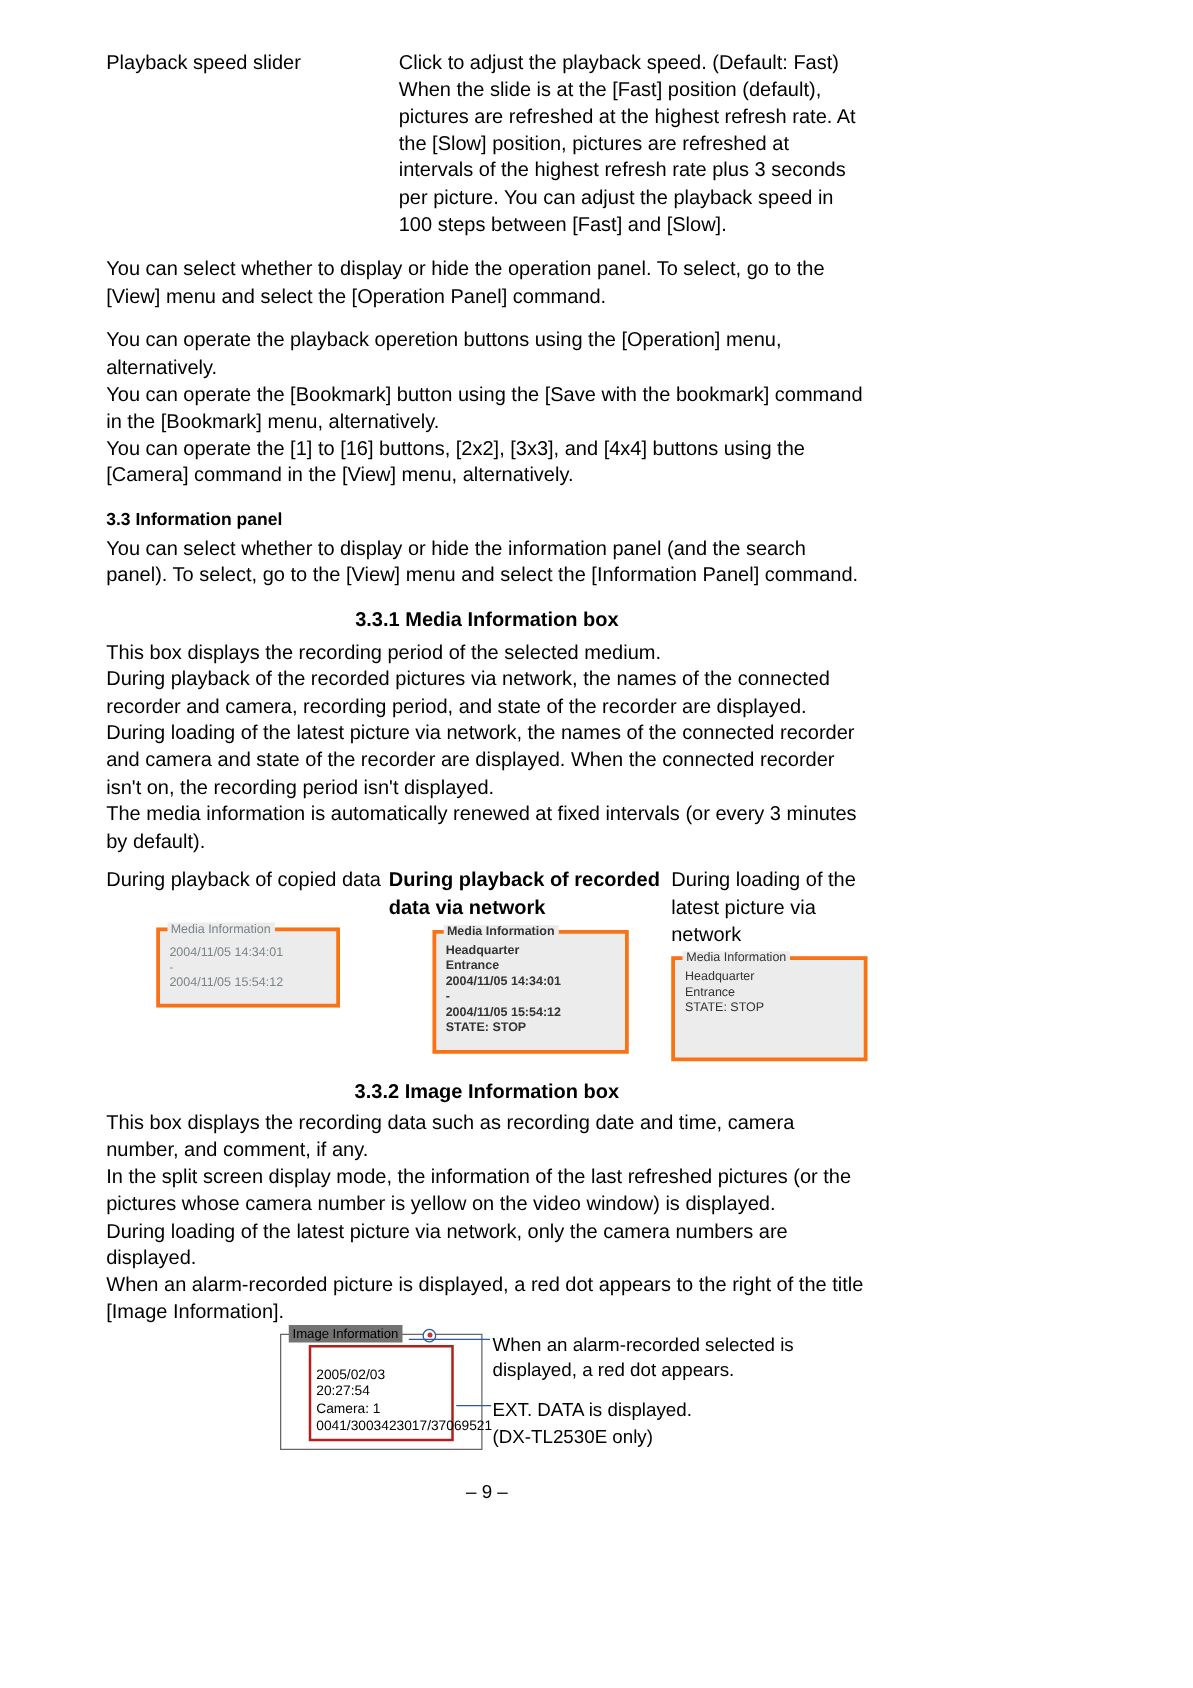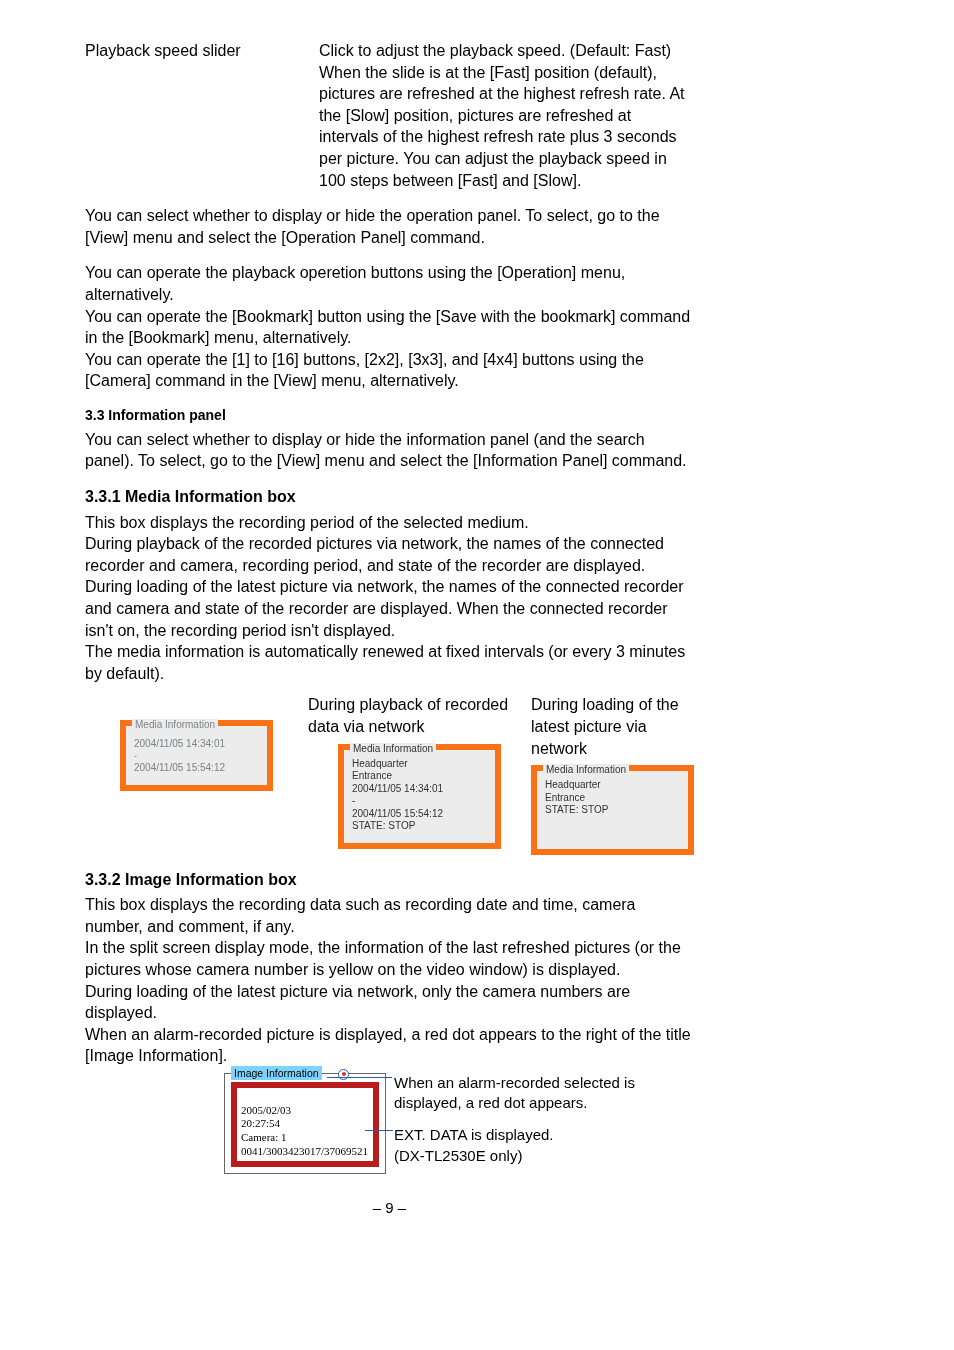--- a/index.html
+++ b/index.html
@@ -15,27 +15,27 @@
     padding: 40px 70px 0 85px;
     position: relative;
     font-size: 16px;
     line-height: 1.35;
   }
   .def-row { display: flex; margin-bottom: 14px; }
   .def-label { width: 234px; flex-shrink: 0; }
   .def-body { flex: 1; }
   .para { margin-bottom: 14px; }
   .h2 { font-size: 14px; font-weight: bold; margin: 14px 0 4px; }
-  .h3 { font-size: 16px; font-weight: bold; margin: 14px 0 4px; }
+  .h3 { font-size: 16px; font-weight: bold; margin: 14px 0 4px; text-align: center; }
   .cols { display: flex; margin-top: 10px; margin-bottom: 14px; }
   .col1 { width: 270px; }
-  .col2 { width: 270px; }
+  .col2 { width: 270px; font-weight: bold; }
   .col3 { flex: 1; }
   .mibox {
-    border: 6px solid #f97316;
+    border: 3px solid #f97316;
     font-size: 10px;
     color: #333;
     padding: 8px 8px 10px;
     position: relative;
     font-family: Tahoma, Arial, sans-serif;
     line-height: 1.25;
     width: 135px;
     background: #ececec;
     margin-top: 6px;
   }
@@ -56,43 +56,42 @@
     font-size: 11px;
     font-family: Tahoma, Arial, sans-serif;
     width: 160px;
     position: relative;
     background: #fff;
     margin-right: 8px;
   }
   .imgbox .legend {
     position: absolute;
     top: -8px; left: 6px;
-    background: #7dd3fc;
+    background: #737373;
     padding: 0 3px;
     font-size: 10.5px;
   }
   .imgbox .dot {
     position: absolute;
     top: -5px; left: 113px;
     width: 9px; height: 9px;
     border: 1px solid #2b5aa0;
     border-radius: 50%;
     background: #fff;
     display: flex; align-items: center; justify-content: center;
   }
   .imgbox .dot::after {
     content: ""; width: 4px; height: 4px; background: #c33; border-radius: 50%;
   }
   .imgbox .listing {
-    border: 6px solid #b91c1c;
-    margin: 8px 6px 6px;
+    border: 2px solid #b91c1c;
+    margin: 8px 22px 6px;
     padding: 2px 4px;
     line-height: 1.25;
     white-space: pre;
-    font-family: Liberation Serif, serif;
   }
   .callouts { font-size: 15px; line-height: 1.35; width: 300px; }
   .callouts .grp1 { margin-bottom: 12px; }
   .connector1 {
     position: absolute;
     border-top: 1px solid #2b5aa0;
     width: 65px;
     top: 4px;
     left: -67px;
   }
@@ -131,20 +130,21 @@
   <div class="h3">3.3.1 Media Information box</div>
   <div>
     <span>This box displays the recording period of the selected medium.</span><br>
     <span>During playback of the recorded pictures via network, the names of the connected recorder and camera, recording period, and state of the recorder are displayed.</span><br>
     <span>During loading of the latest picture via network, the names of the connected recorder and camera and state of the recorder are displayed.  When the connected recorder isn't on, the recording period isn't displayed.</span><br>
     <span>The media information is automatically renewed at fixed intervals (or every 3 minutes by default).</span>
   </div>
 
   <div class="cols">
     <div class="col1">
+      <div>During playback of copied data</div>
       <div style="height:20px"></div>
       <div style="display:flex;justify-content:center;">
         <div class="mibox gray" style="width:125px;">
           <div class="legend">Media Information</div>
           <div style="height:4px"></div>
           <div>2004/11/05 14:34:01</div>
           <div style="font-size:9px">-</div>
           <div>2004/11/05 15:54:12</div>
         </div>
       </div>

